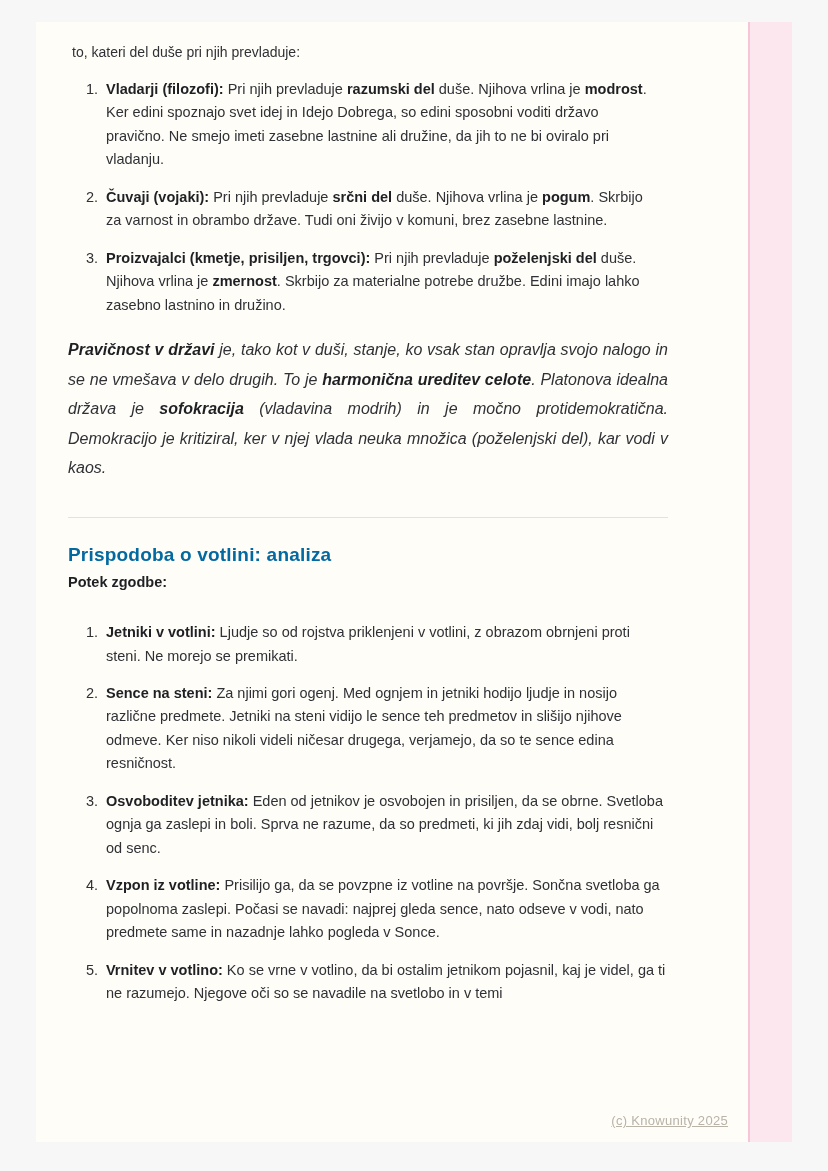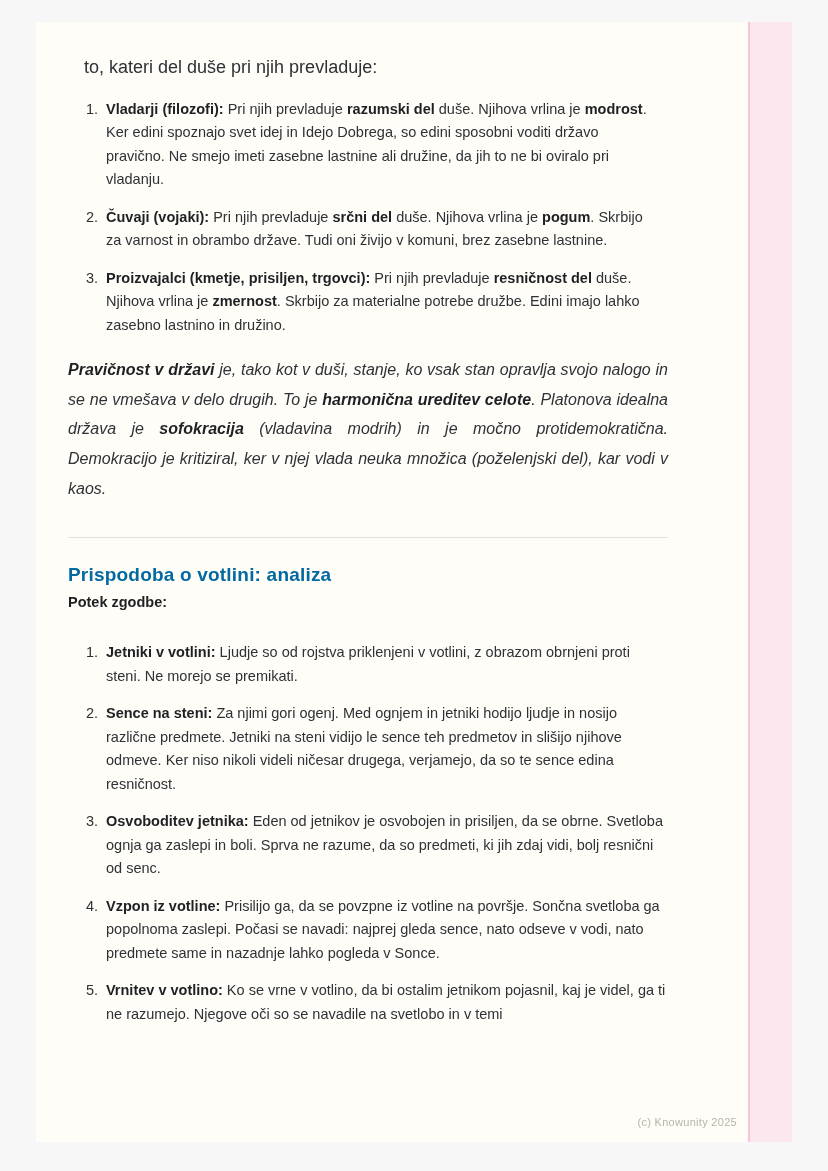--- a/index.html
+++ b/index.html
@@ -41,23 +41,23 @@
     background: #f6c6d8;
   }
   .content {
     position: absolute;
     left: 32px;
     top: 0;
     width: 600px;
     height: 100%;
   }
   p.lead {
-    margin: 16px;
+    margin: 4px;
     padding-top: 16px;
-    font-size: 18px;
+    font-size: 14px;
     line-height: 1.55;
     color: #2f3136;
   }
   ol {
     margin: 14px 8px 0 0;
     padding-left: 34px;
     font-size: 14.5px;
     line-height: 1.62;
     color: #2f3136;
   }
@@ -108,46 +108,47 @@
     font-size: 14.5px;
     font-weight: bold;
     color: #1f2024;
   }
   ol.story {
     margin: 31px 0 0 0;
     line-height: 1.62;
   }
   .footer-credit {
     position: absolute;
-    right: 55px;
+    right: 64px;
     bottom: 14px;
-    font-size: 11px;
+    font-size: 13px;
     color: #b9b3a8;
     letter-spacing: 0.3px;
+    text-decoration: underline;
   }
 </style>
 </head>
 <body>
 
 <div class="page">
   <div class="pink-band"></div>
 
   <div class="content">
 
     <p class="lead">to, kateri del duše pri njih prevladuje:</p>
 
     <ol>
       <li>
         <b>Vladarji (filozofi):</b><span> Pri njih prevladuje <b>razumski del</b> duše. Njihova vrlina je <b>modrost</b>. Ker edini spoznajo svet idej in Idejo Dobrega, so edini sposobni voditi državo pravično. Ne smejo imeti zasebne lastnine ali družine, da jih to ne bi oviralo pri vladanju.</span>
       </li>
       <li>
         <b>Čuvaji (vojaki):</b><span> Pri njih prevladuje <b>srčni del</b> duše. Njihova vrlina je <b>pogum</b>. Skrbijo za varnost in obrambo države. Tudi oni živijo v komuni, brez zasebne lastnine.</span>
       </li>
       <li>
-        <b>Proizvajalci (kmetje, prisiljen, trgovci):</b><span> Pri njih prevladuje <b>resničnost del</b> duše. Njihova vrlina je <b>zmernost</b>. Skrbijo za materialne potrebe družbe. Edini imajo lahko zasebno lastnino in družino.</span>
+        <b>Proizvajalci (kmetje, prisiljen, trgovci):</b><span> Pri njih prevladuje <b>poželenjski del</b> duše. Njihova vrlina je <b>zmernost</b>. Skrbijo za materialne potrebe družbe. Edini imajo lahko zasebno lastnino in družino.</span>
       </li>
     </ol>
 
     <p class="justified"><b>Pravičnost v državi</b> je, tako kot v duši, stanje, ko vsak stan opravlja svojo nalogo in se ne vmešava v delo drugih. To je <b>harmonična ureditev celote</b>. Platonova idealna država je <b>sofokracija</b> (vladavina modrih) in je močno protidemokratična. Demokracijo je kritiziral, ker v njej vlada neuka množica (poželenjski del), kar vodi v kaos.</p>
 
     <hr class="divider">
 
     <h2 class="section">Prispodoba o votlini: analiza</h2>
 
 

